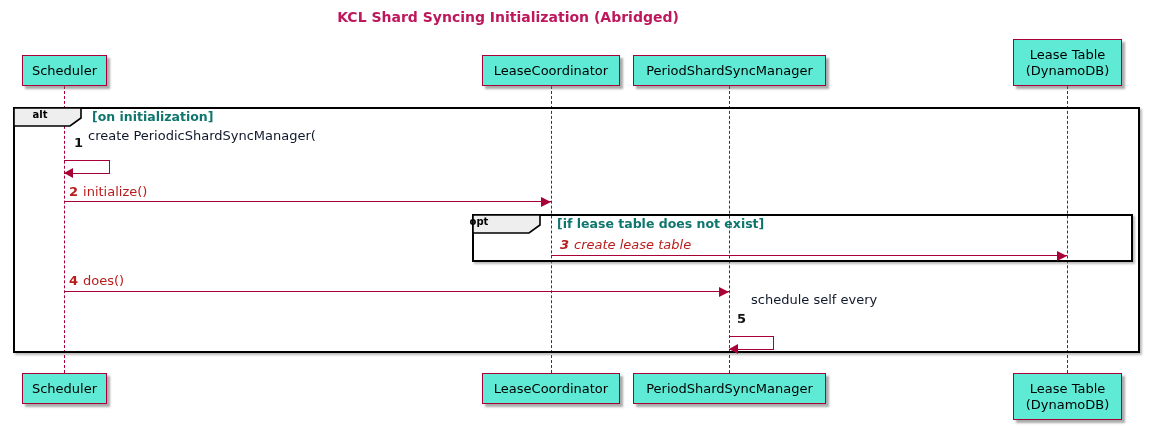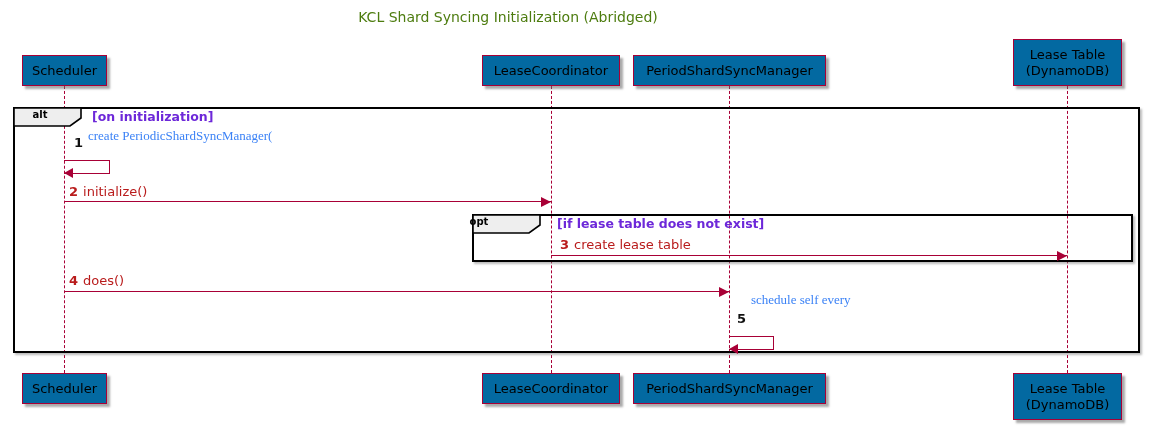--- a/index.html
+++ b/index.html
@@ -2,51 +2,51 @@
 <html><head>
 <meta charset="utf-8">
 <style>
   html,body { margin:0; padding:0; background:#FFFFFF; }
   .canvas {
     position:relative; width:1151px; height:429px; background:#FFFFFF;
     font-family:"DejaVu Sans", sans-serif; color:#000; overflow:hidden;
   }
   .title {
     position:absolute; top:9px; left:0; width:1016px; text-align:center;
-    font-size:14px; font-weight:normal; color:#4d7c0f;
+    font-size:14px; font-weight:bold; color:#be185d;
   }
   .lifeline {
     position:absolute; top:86px; height:287px; width:0;
     border-left:1px dashed #A80036;
   }
   .pbox {
     position:absolute; box-sizing:border-box;
-    background:#0369a1; border:1.5px solid #A80036;
+    background:#5eead4; border:1.5px solid #A80036;
     box-shadow:3px 3px 2px rgba(100,100,100,0.55);
     display:flex; flex-direction:column; align-items:center; justify-content:center;
     font-size:13px; line-height:16px; text-align:center;
   }
   .pbox span { white-space:nowrap; }
   .frame {
     position:absolute; box-sizing:border-box;
     border:2px solid #000000; background:transparent;
     box-shadow:2px 2px 2px rgba(120,120,120,0.5);
   }
   .tab { position:absolute; }
   .tab-label {
     position:absolute; width:54px; text-align:center;
     font-size:10px; font-weight:bold; color:#000;
   }
   .guard {
-    position:absolute; font-size:12.5px; font-weight:bold; color:#6d28d9; white-space:nowrap;
+    position:absolute; font-size:12.5px; font-weight:bold; color:#0f766e; white-space:nowrap;
   }
   .msg-label { position:absolute; font-size:13px; white-space:nowrap; color:#b91c1c; }
   .msg-num-inline { font-weight:bold; margin-right:5px; }
   .msg-num { position:absolute; font-size:13px; font-weight:bold; color:#111; }
-  .msg-text { position:absolute; font-size:13px; line-height:16px; color:#3b82f6; white-space:nowrap;font-family:Liberation Serif, serif; }
+  .msg-text { position:absolute; font-size:13px; line-height:16px; color:#0f172a; white-space:nowrap; }
   .msg-text .indent { padding-left:9px; }
   .hline { position:absolute; height:0; border-top:1.5px solid #A80036; }
   .self-loop {
     position:absolute; box-sizing:border-box;
     border:1.5px solid #A80036; border-left:none; background:transparent;
   }
   .arrow-right {
     position:absolute; width:0; height:0;
     border-top:5px solid transparent; border-bottom:5px solid transparent;
     border-left:10px solid #A80036;
@@ -89,21 +89,21 @@
   </div>
   <div class="self-loop" style="left:64px; top:160px; width:46px; height:14px;"></div>
   <div class="arrow-left" style="left:64px; top:168px;"></div>
 
   <div class="msg-label" style="left:69px; top:184px;">
     <span class="msg-num-inline">2</span><span>initialize()</span>
   </div>
   <div class="hline" style="left:64px; top:201px; width:487px;"></div>
   <div class="arrow-right" style="left:541px; top:197px;"></div>
 
-  <div class="msg-label" style="left:560px; top:237px;">
+  <div class="msg-label" style="left:560px; top:237px;font-style:italic;">
     <span class="msg-num-inline">3</span><span>create lease table</span>
   </div>
   <div class="hline" style="left:551px; top:255px; width:516px;"></div>
   <div class="arrow-right" style="left:1057px; top:251px;"></div>
 
   <div class="msg-label" style="left:69px; top:273px;">
     <span class="msg-num-inline">4</span><span>does()</span>
   </div>
   <div class="hline" style="left:64px; top:291px; width:665px;"></div>
   <div class="arrow-right" style="left:719px; top:287px;"></div>

